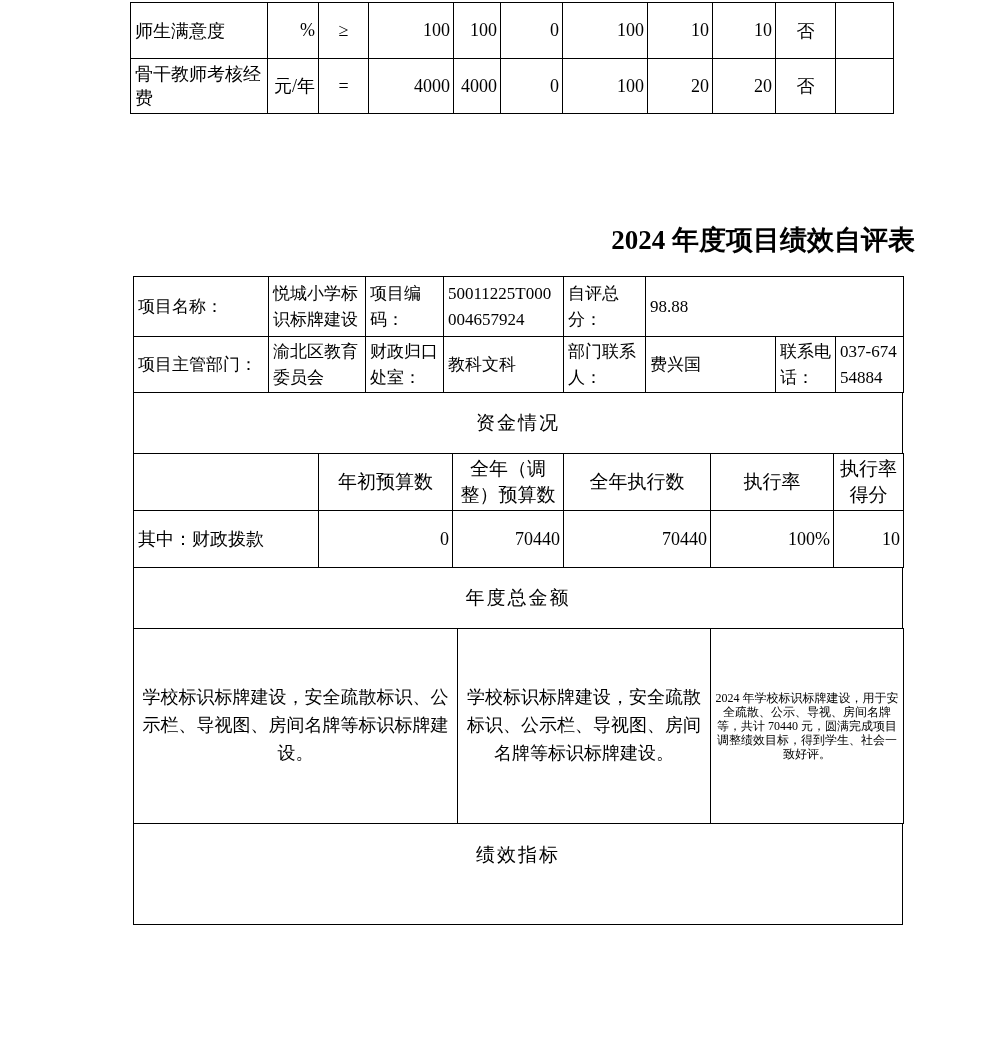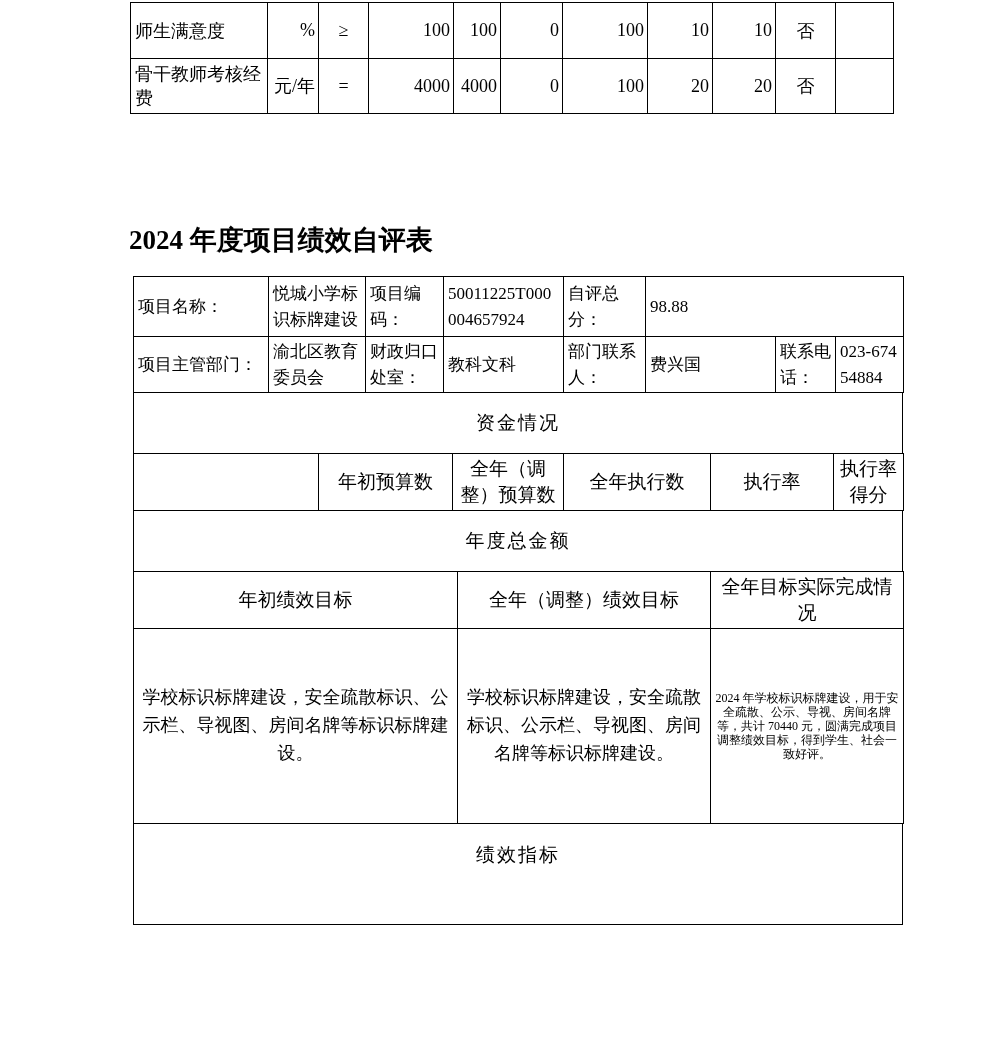--- a/index.html
+++ b/index.html
@@ -17,22 +17,22 @@
   .L{text-align:left;}
   .R{text-align:right;padding-right:3px;}
   .s17{font-size:17px;line-height:1.5;}
   .s19{font-size:19px;}
   .brk{word-break:break-all;text-align:left;line-height:1.5;margin-left:18px;}
   .sec td{font-size:19px;letter-spacing:2px;}
   .gt{font-size:18px;line-height:1.55;}
   .gtt{font-size:12px;line-height:1.18;}
   .top-table{position:absolute;left:130px;top:2px;width:763px;}
   .title{
-    position:absolute;left:129px;top:220px;width:770px;height:40px;
-    text-align:left;font-size:27px;font-weight:bold;line-height:40px;
+    position:absolute;left:145px;top:220px;width:770px;height:40px;
+    text-align:right;font-size:27px;font-weight:bold;line-height:40px;
   }
   .main{position:absolute;left:133px;top:276px;width:770px;}
   .main table{width:770px;}
   .main table + table{margin-top:-1.5px;}
 </style>
 </head>
 <body>
 
 <div class="page">
 
@@ -105,21 +105,21 @@
         <td class="L s17" colspan="3">98.88</td>
       </tr>
       <tr style="height:45px">
         <td class="L s17">项目主管部门：</td>
         <td class="L s17">渝北区教育委员会</td>
         <td class="L s17">财政归口处室：</td>
         <td class="L s17">教科文科</td>
         <td class="L s17">部门联系人：</td>
         <td class="L s17">费兴国</td>
         <td class="L s17">联系电话：</td>
-        <td class="brk s17">023-67454884</td>
+        <td class="brk s17">037-67454884</td>
       </tr>
     </tbody>
       </table>
 
     <table class="sec">
       <tbody>
           <tr>
             <td style="height:57px">资金情况</td>
           </tr>
     </tbody>
@@ -136,43 +136,46 @@
       </colgroup>
       <tbody>
           <tr style="height:56px">
         <td class="s19"></td>
         <td class="s19">年初预算数</td>
         <td class="s19">全年（调整）预算数</td>
         <td class="s19">全年执行数</td>
         <td class="s19">执行率</td>
         <td class="s19">执行率得分</td>
       </tr>
+      <tr style="height:57px">
+        <td class="L">其中：财政拨款</td>
+        <td class="R">0</td>
+        <td class="R">70440</td>
+        <td class="R">70440</td>
+        <td class="R">100%</td>
+        <td class="R">10</td>
+      </tr>
     </tbody>
       </table>
 
     <table class="sec">
       <tbody>
           <tr>
             <td style="height:57px">年度总金额</td>
           </tr>
     </tbody>
       </table>
 
     <table>
       <colgroup>
         <col style="width:324px">
           <col style="width:253px">
           <col style="width:193px">
       </colgroup>
       <tbody>
-          <tr style="height:55px">
-        <td class="s19">年初绩效目标</td>
-        <td class="s19">全年（调整）绩效目标</td>
-        <td class="s19">全年目标实际完成情况</td>
-      </tr>
       <tr style="height:195px">
         <td class="gt">学校标识标牌建设，安全疏散标识、公示栏、导视图、房间名牌等标识标牌建设。</td>
         <td class="gt">学校标识标牌建设，安全疏散标识、公示栏、导视图、房间名牌等标识标牌建设。</td>
         <td class="gtt">2024 年学校标识标牌建设，用于安全疏散、公示、导视、房间名牌等，共计 70440 元，圆满完成项目调整绩效目标，得到学生、社会一致好评。</td>
       </tr>
     </tbody>
       </table>
 
     <table class="sec">
       <tbody>

